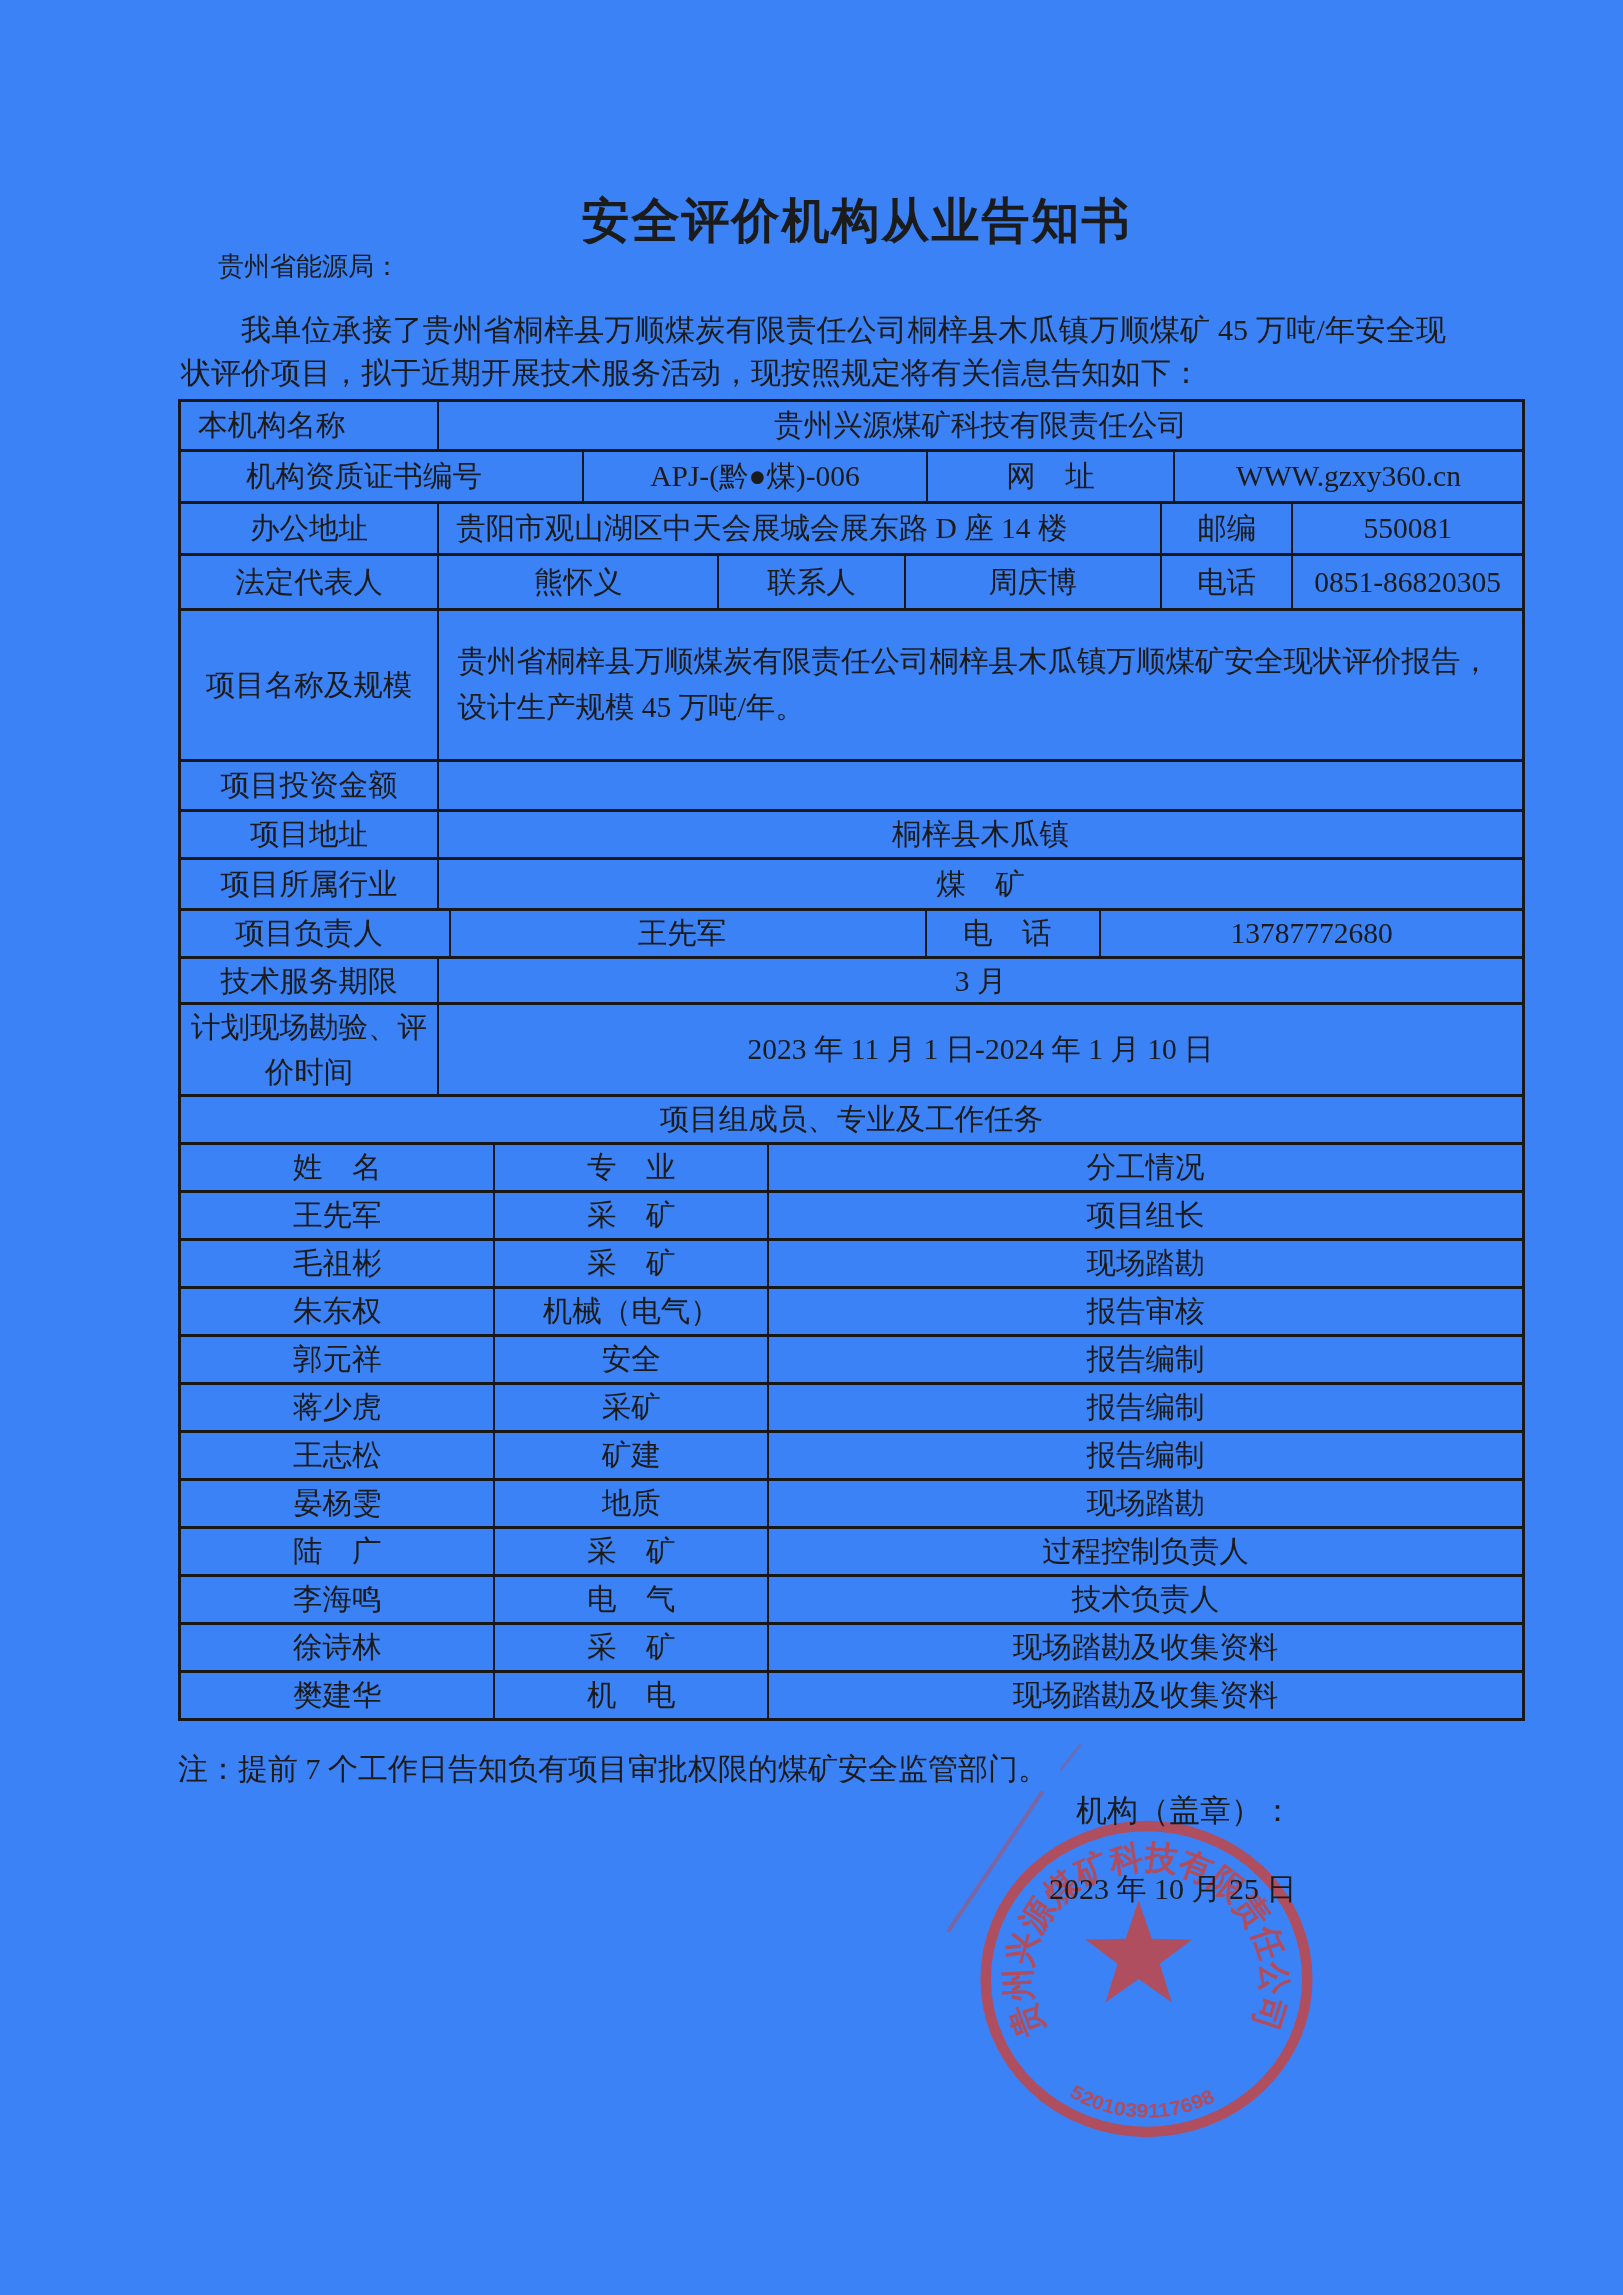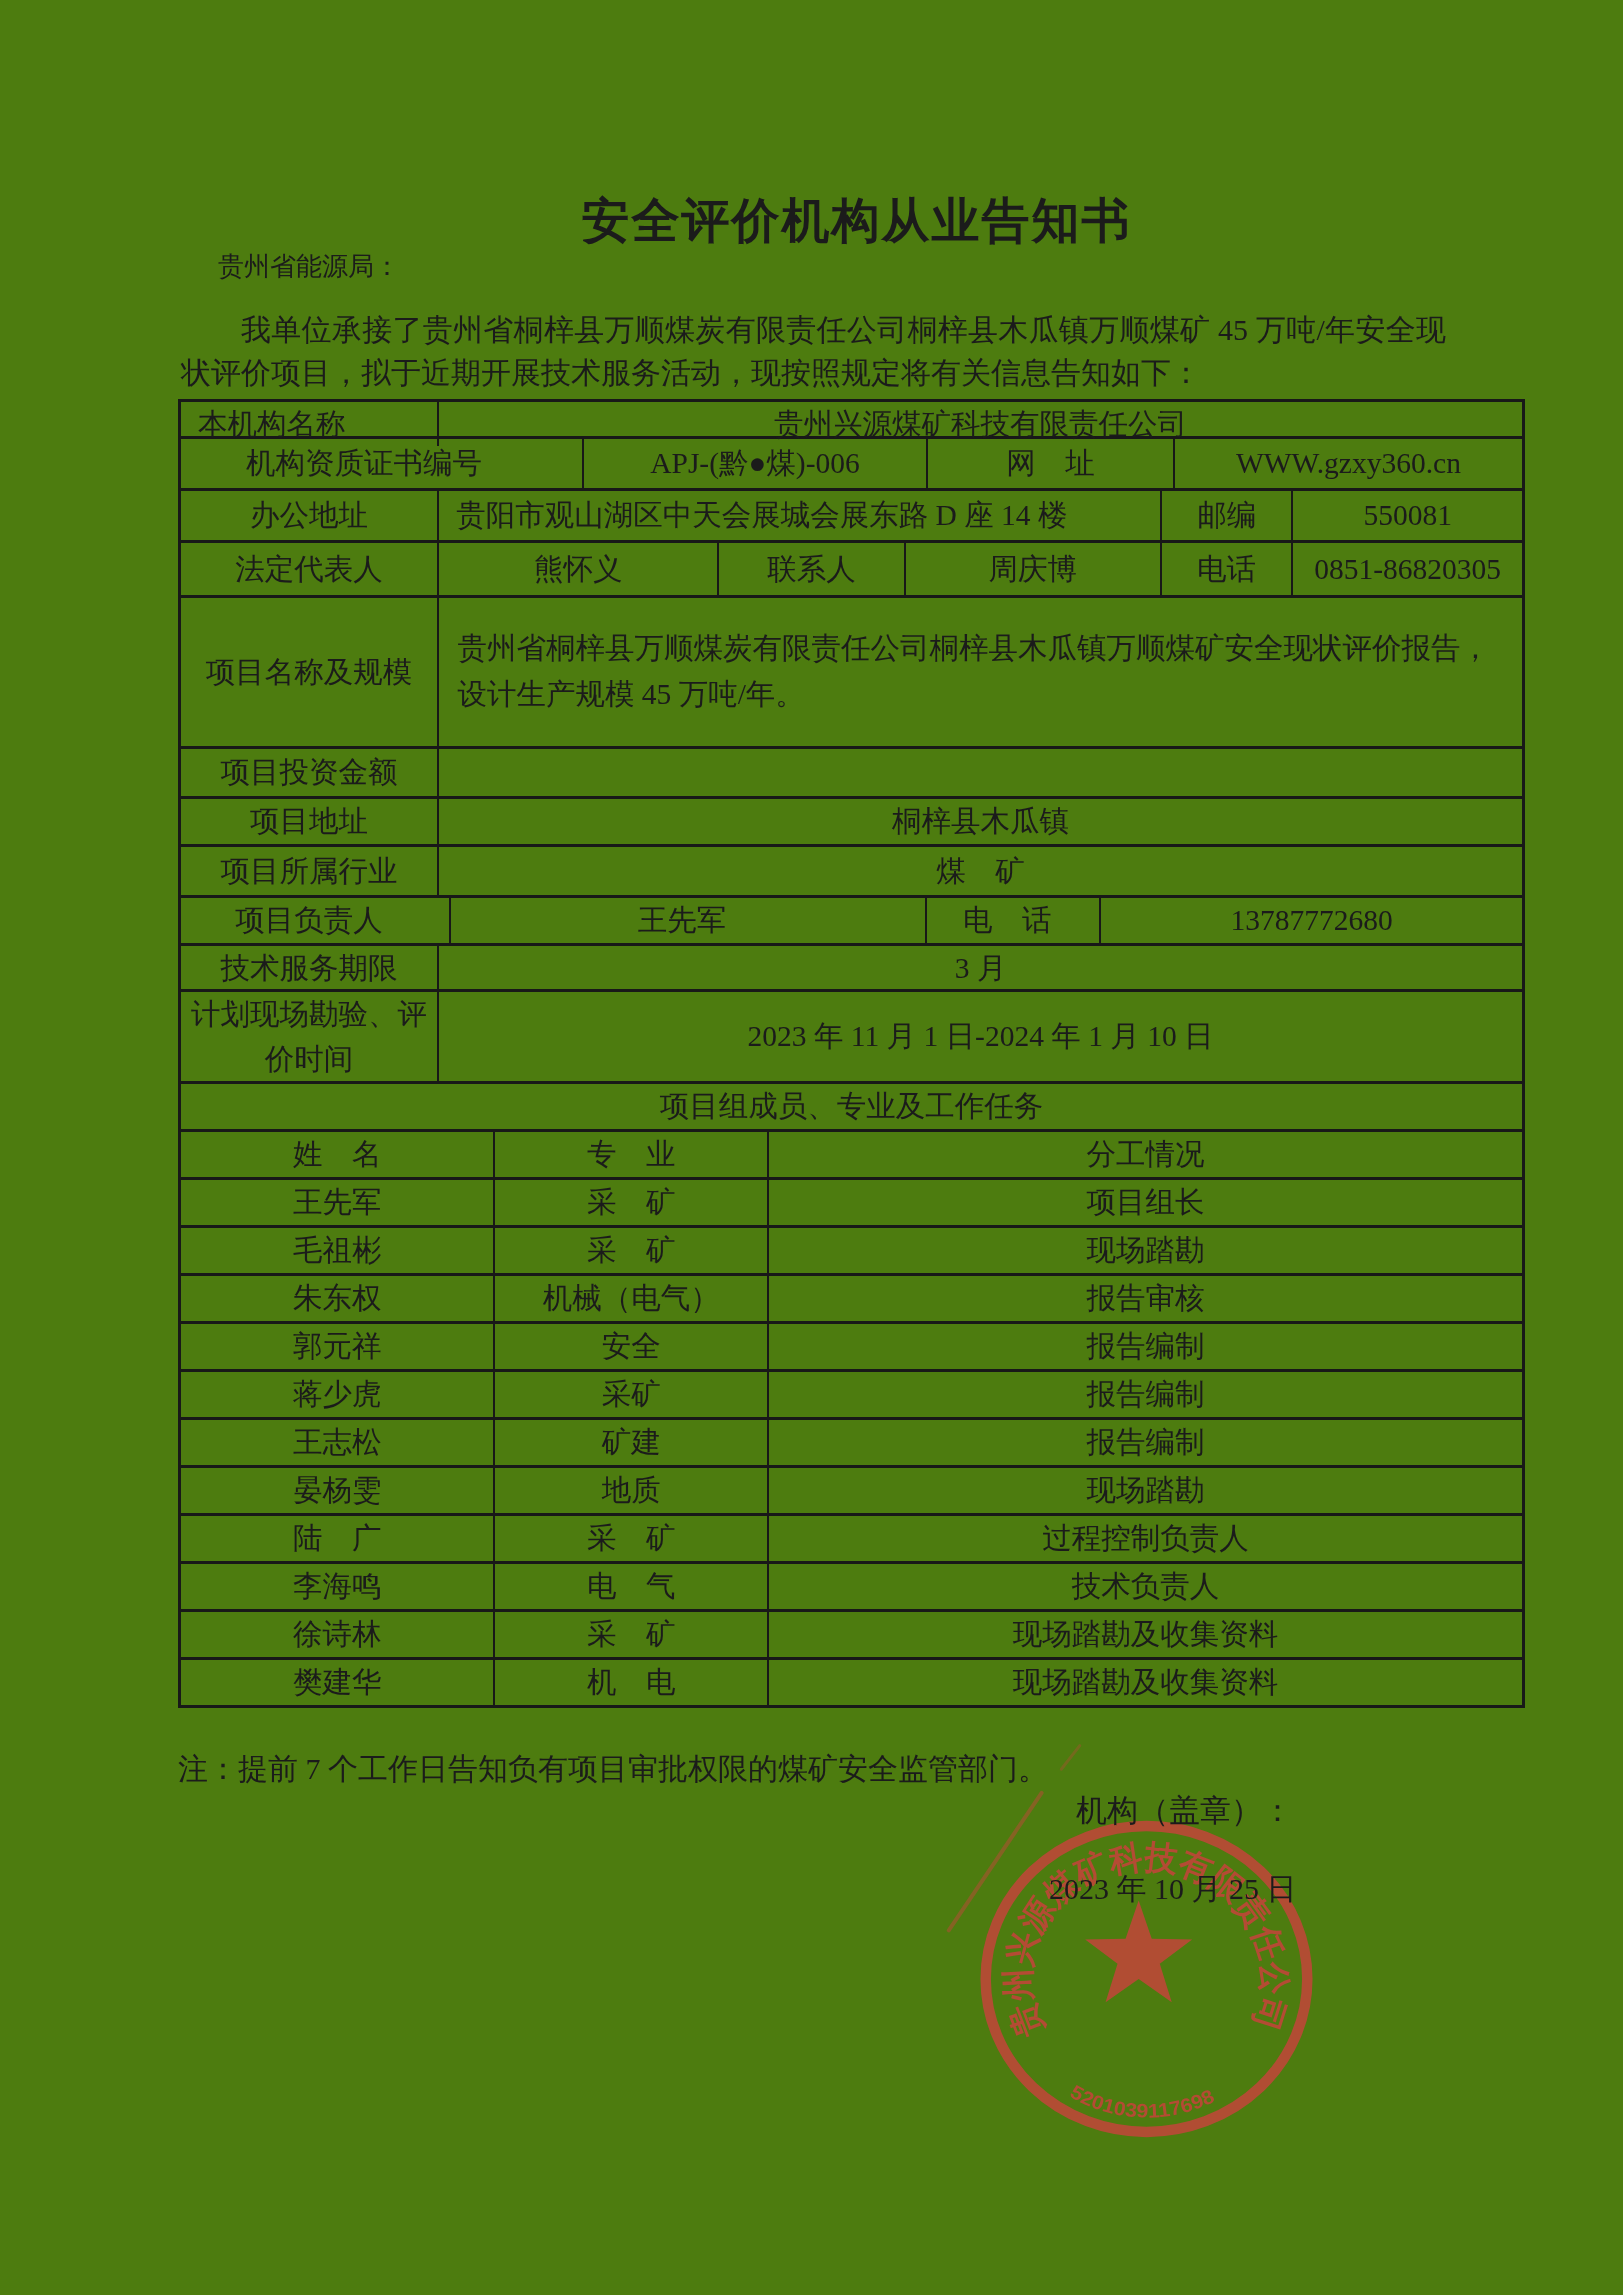--- a/index.html
+++ b/index.html
@@ -1,35 +1,35 @@
 <!DOCTYPE html>
 <html style="font-size:10.5px"><head>
 <meta charset="utf-8">
 <style>
   html,body{margin:0;padding:0;background:#8a8a8a;}
   .page{
     position:relative; width:1623px; height:2295px;
-    background:#4d7c0f; overflow:hidden;
+    background:#3b82f6; overflow:hidden;
     font-family:"Liberation Serif","DejaVu Serif",serif;
     color:#1b1b1b;
   }
   .title{
     position:absolute; top:189px; left:0; width:100%;
     margin:0; text-align:center; font-size:48px; font-weight:700;
     letter-spacing:2px; transform:translateX(45px);
   }
   .salutation{position:absolute; left:174px; top:249px; font-size:26px;margin-left:44px;}
   .intro{
     position:absolute; left:164px; top:291px; width:1265px; margin:17px;
     font-size:30px; line-height:43px; text-indent:2em; text-align:justify;
   }
   .table{position:absolute; left:178px; top:399px; width:1347px; border:3.9px solid #181818; box-sizing:border-box;}
   .tr{display:grid; border-top:3.3px solid #181818; box-sizing:border-box;}
   .tr:first-child{border-top:0;}
-  .r1{height:34px;  grid-template-columns:19.1% 1fr;}
+  .r1{height:47px;  grid-template-columns:19.1% 1fr;}
   .r2{height:52px;  grid-template-columns:27.3% 26.6% 19.1% 1fr;padding-left:48px;}
   .r3{height:52px;  grid-template-columns:19.1% 53.9% 9.8% 1fr;}
   .r4{height:55px;  grid-template-columns:19.1% 20.9% 13.9% 19.1% 9.8% 1fr;}
   .r5{height:151px; grid-template-columns:19.1% 1fr;}
   .r6{height:50px;  grid-template-columns:19.1% 1fr;}
   .r7{height:48px;  grid-template-columns:19.1% 1fr;}
   .r8{height:51px;  grid-template-columns:19.1% 1fr;}
   .r9{height:48px;  grid-template-columns:19.1% 34.6% 12.1% 1fr;gap:12px;}
   .r10{height:46px; grid-template-columns:19.1% 1fr;}
   .r11{height:92px;grid-template-columns:19.1% 1fr;}

